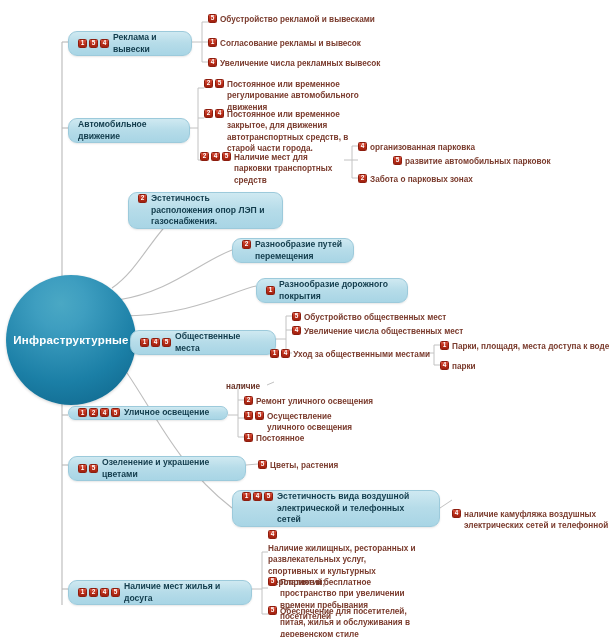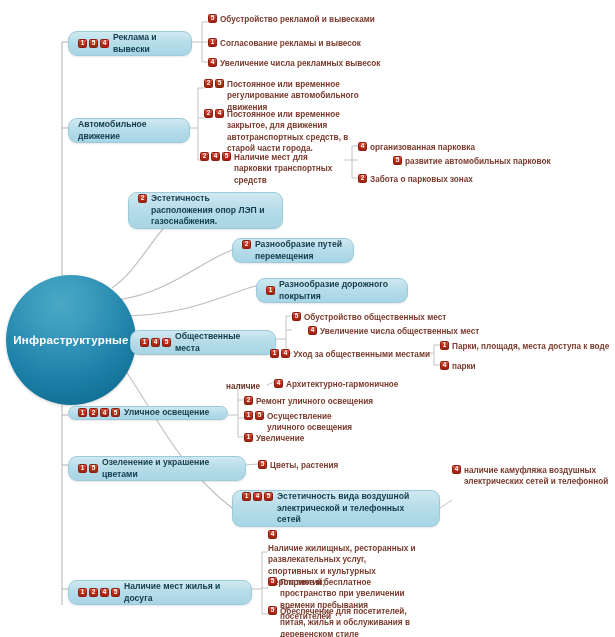--- a/index.html
+++ b/index.html
@@ -254,21 +254,21 @@
     <span class="ntext">Общественные места</span>
   </div>
 
   <div class="leaf" style="left:292px; top:311px; width:180px;">
     <span class="badges">
       <span class="badge">5</span>
     </span>
     <span class="ltext">Обустройство общественных мест</span>
   </div>
 
-  <div class="leaf" style="left:308px; top:325px; width:196px;">
+  <div class="leaf" style="left:292px; top:325px; width:196px;">
     <span class="badges">
       <span class="badge">4</span>
     </span>
     <span class="ltext">Увеличение числа общественных мест</span>
   </div>
 
   <div class="leaf" style="left:270px; top:348px; width:160px;justify-content:space-between;">
     <span class="badges">
       <span class="badge">1</span>
       <span class="badge">4</span>
@@ -297,47 +297,41 @@
       <span class="badge">4</span>
       <span class="badge">5</span>
     </span>
     <span class="ntext">Уличное освещение</span>
   </div>
 
   <div class="leaf plain" style="left:226px; top:380px; width:44px;">
     <span class="ltext">наличие</span>
   </div>
 
-  <div class="leaf" style="left:274px; top:378px; width:140px;">
-    <span class="badges">
-      <span class="badge">4</span>
-    </span>
-    <span class="ltext">Архитектурно-гармоничное</span>
-  </div>
 
   <div class="leaf" style="left:244px; top:395px; width:160px;">
     <span class="badges">
       <span class="badge">2</span>
     </span>
     <span class="ltext">Ремонт уличного освещения</span>
   </div>
 
   <div class="leaf" style="left:244px; top:410px; width:118px;">
     <span class="badges">
       <span class="badge">1</span>
       <span class="badge">5</span>
     </span>
     <span class="ltext">Осуществление уличного освещения</span>
   </div>
 
   <div class="leaf" style="left:244px; top:432px; width:90px;">
     <span class="badges">
       <span class="badge">1</span>
     </span>
-    <span class="ltext">Увеличение</span>
+    <span class="ltext">Постоянное</span>
   </div>
 
   <div class="node" style="left:68px; top:456px; width:178px;">
     <span class="badges">
       <span class="badge">1</span>
       <span class="badge">5</span>
     </span>
     <span class="ntext">Озеленение и украшение цветами</span>
   </div>
 
@@ -350,21 +344,21 @@
 
   <div class="node" style="left:232px; top:490px; width:208px; align-items:flex-start;">
     <span class="badges" style="margin-top:1px;">
       <span class="badge">1</span>
       <span class="badge">4</span>
       <span class="badge">5</span>
     </span>
     <span class="ntext">Эстетичность вида воздушной электрической и телефонных сетей</span>
   </div>
 
-  <div class="leaf" style="left:452px; top:464px; width:158px;">
+  <div class="leaf" style="left:452px; top:508px; width:158px;">
     <span class="badges">
       <span class="badge">4</span>
     </span>
     <span class="ltext">наличие камуфляжа воздушных электрических сетей и телефонной</span>
   </div>
 
   <div class="node" style="left:68px; top:580px; width:184px;">
     <span class="badges">
       <span class="badge">1</span>
       <span class="badge">2</span>

